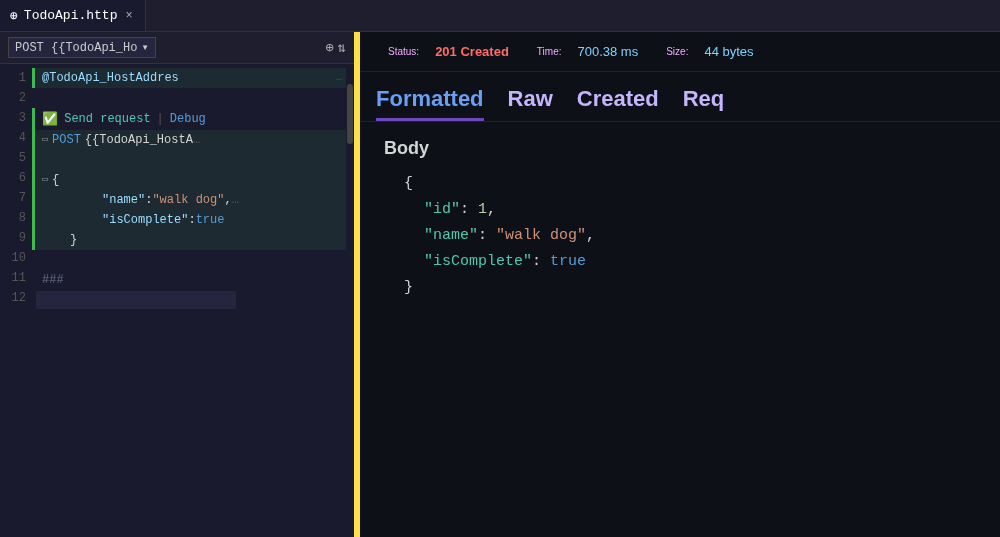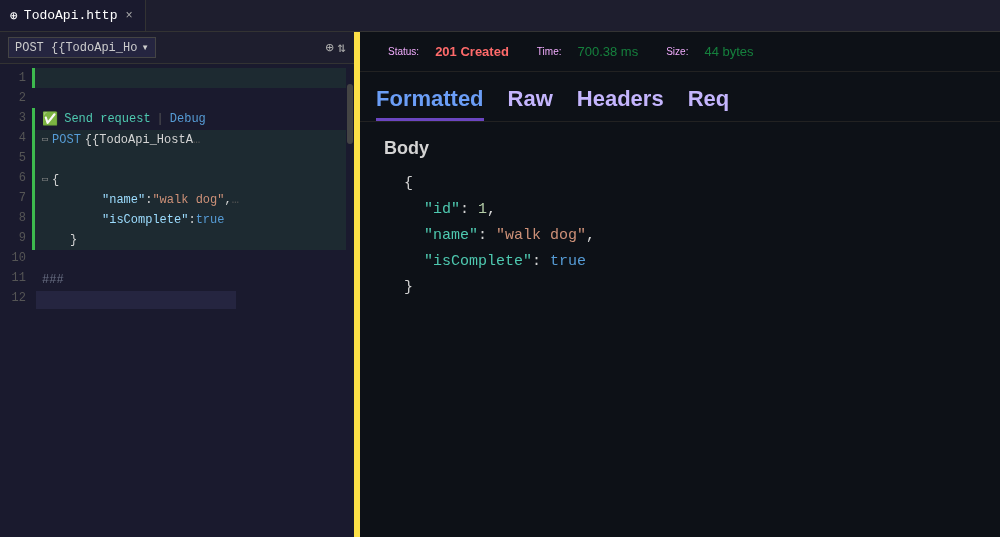--- a/index.html
+++ b/index.html
@@ -225,21 +225,21 @@
     }
 
     .status-number {
       color: #ff6b6b;
       font-size: 13px;
       font-family: 'Segoe UI', sans-serif;
       font-weight: bold;
     }
 
     .status-time-value {
-      color: #15803d;
+      color: #7dd3fc;
       font-size: 13px;
       font-family: 'Segoe UI', sans-serif;
     }
 
     
     .response-tabs {
       display: flex;
       align-items: flex-end;
       padding: 8px 16px 0;
       height: 50px;
@@ -401,20 +401,21 @@
         <div class="ln">10</div>
         <div class="ln">11</div>
         <div class="ln">12</div>
       </div>
 
       <div class="code-content">
         <div class="code-lines">
 
           <div class="code-line highlight-green" style="position:relative;">
             <span class="green-bar"></span>
+            <span class="c-teal" style="padding-left:6px;">@TodoApi_HostAddres<span class="overflow-badge">…</span></span>
           </div>
 
           <div class="code-line" style="position:relative;">
             <span class="green-bar" style="background:transparent;"></span>
             <span style="padding-left:6px;">&nbsp;</span>
           </div>
 
           <div class="send-request-bar" style="position:relative;">
             <span class="green-bar"></span>
             <span style="padding-left:6px; display:flex; align-items:center; gap:6px;">
@@ -497,21 +498,21 @@
       <span class="status-number">201 Created</span>
       <span class="status-label">Time:</span>
       <span class="status-time-value">700.38 ms</span>
       <span class="status-label">Size:</span>
       <span class="status-time-value">44 bytes</span>
     </div>
 
     <div class="response-tabs">
       <div class="response-tab active">Formatted</div>
       <div class="response-tab">Raw</div>
-      <div class="response-tab">Headers</div>
+      <div class="response-tab">Created</div>
       <div class="response-tab">Req</div>
     </div>
 
     <div class="response-body">
       <div class="body-heading">Body</div>
 
       <div class="json-viewer">
         <div><span class="json-brace">{</span></div>
         <div style="padding-left:20px;">
           <span class="json-key">"id"</span><span class="json-colon">: </span><span class="json-number">1</span><span class="json-comma">,</span>

